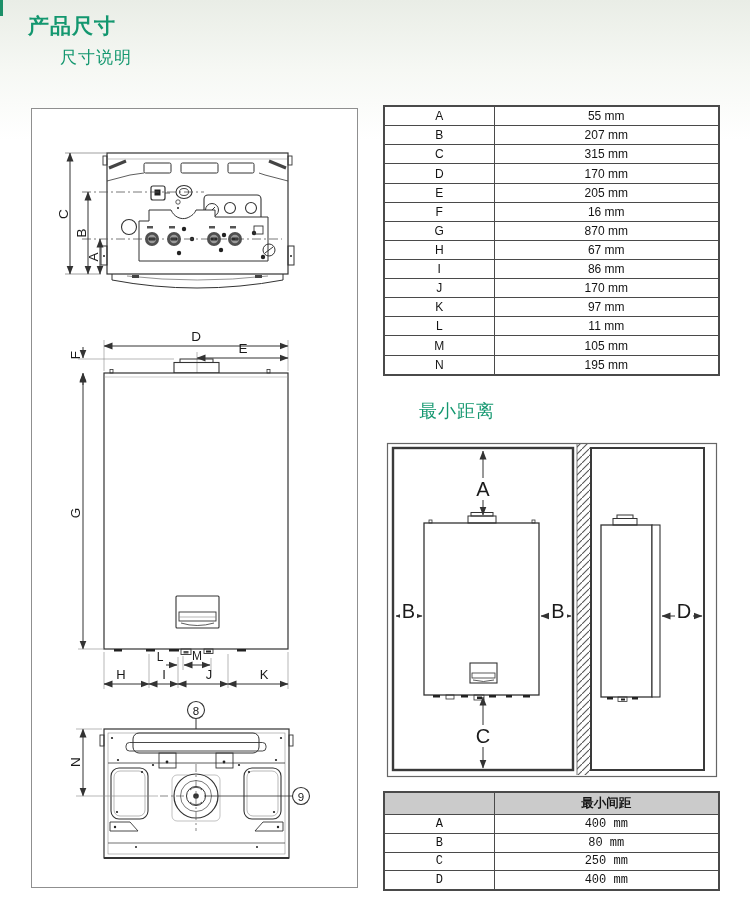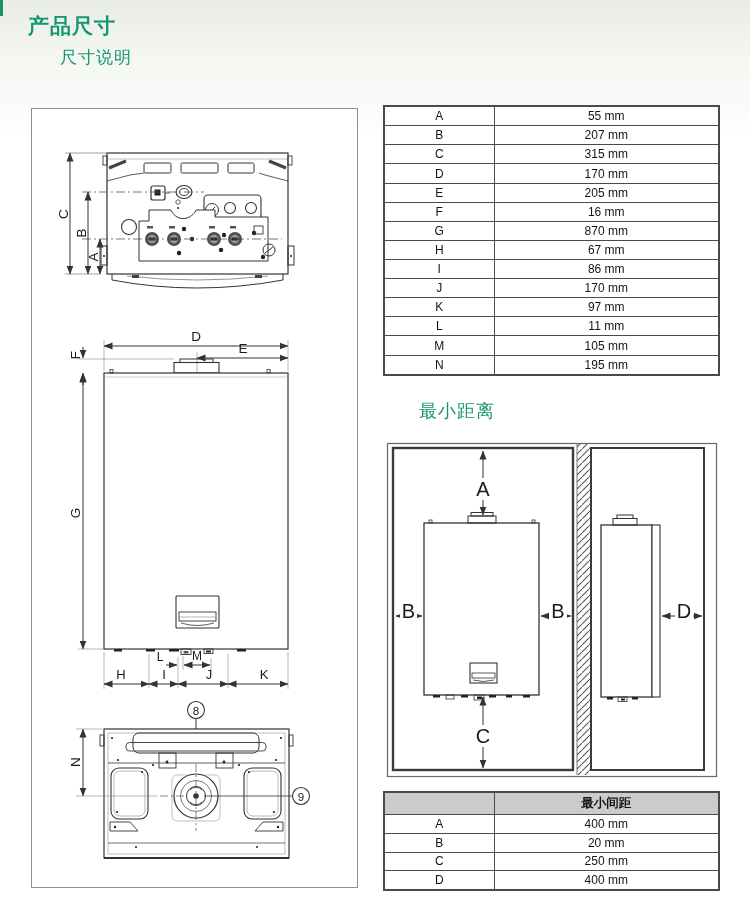--- a/index.html
+++ b/index.html
@@ -10,21 +10,21 @@
   }
   .corner-accent{position:absolute;left:0;top:0;width:3px;height:16px;background:#1c8f68;}
   .page-title{position:absolute;left:28px;top:12px;font-size:21px;font-weight:700;color:#13976F;letter-spacing:1px;}
   .sub-title{position:absolute;left:60px;top:46px;font-size:17px;font-weight:400;color:#13976F;letter-spacing:1px;}
   .min-title{position:absolute;left:385px;top:399px;font-size:18px;font-weight:500;color:#13976F;letter-spacing:1px;margin-left:34px;}
   .draw-frame{position:absolute;left:31px;top:108px;width:325px;height:778px;border:1px solid #8f8f8f;background:#fff;}
   .draw-frame svg{position:absolute;left:0;top:0;}
   .min-diagram{position:absolute;left:386px;top:442px;}
   table{border-collapse:collapse;table-layout:fixed;background:#fff;}
   .dim-table{position:absolute;left:383px;top:105px;width:335px;height:271px;border:2px solid #4a4a4a;}
-  .sp-table{position:absolute;left:383px;top:791px;width:335px;height:100px;border:2px solid #4a4a4a;}
+  .sp-table{position:absolute;left:383px;top:791px;width:335px;height:100px;border:2px solid #4a4a4a;font-family:Liberation Mono, monospace;}
   td{border:1.5px solid #4a4a4a;font-size:12px;text-align:center;padding:0;color:#141414;}
   .sp-table .hdr{background:#cbcbcb;font-weight:700;font-size:12.5px;}
   svg text{font-family:"Liberation Sans",sans-serif;fill:#1a1a1a;}
 </style>
 </head>
 <body>
 
 <div class="corner-accent"></div>
 <div class="page-title">产品尺寸</div>
 <div class="sub-title">尺寸说明</div>
@@ -383,21 +383,21 @@
       <tr>
         <td class="hdr"></td>
         <td class="hdr">最小间距</td>
       </tr>
   <tr>
         <td>A</td>
         <td>400 mm</td>
       </tr>
   <tr>
         <td>B</td>
-        <td>20 mm</td>
+        <td>80 mm</td>
       </tr>
   <tr>
         <td>C</td>
         <td>250 mm</td>
       </tr>
   <tr>
         <td>D</td>
         <td>400 mm</td>
       </tr>
 </tbody>

